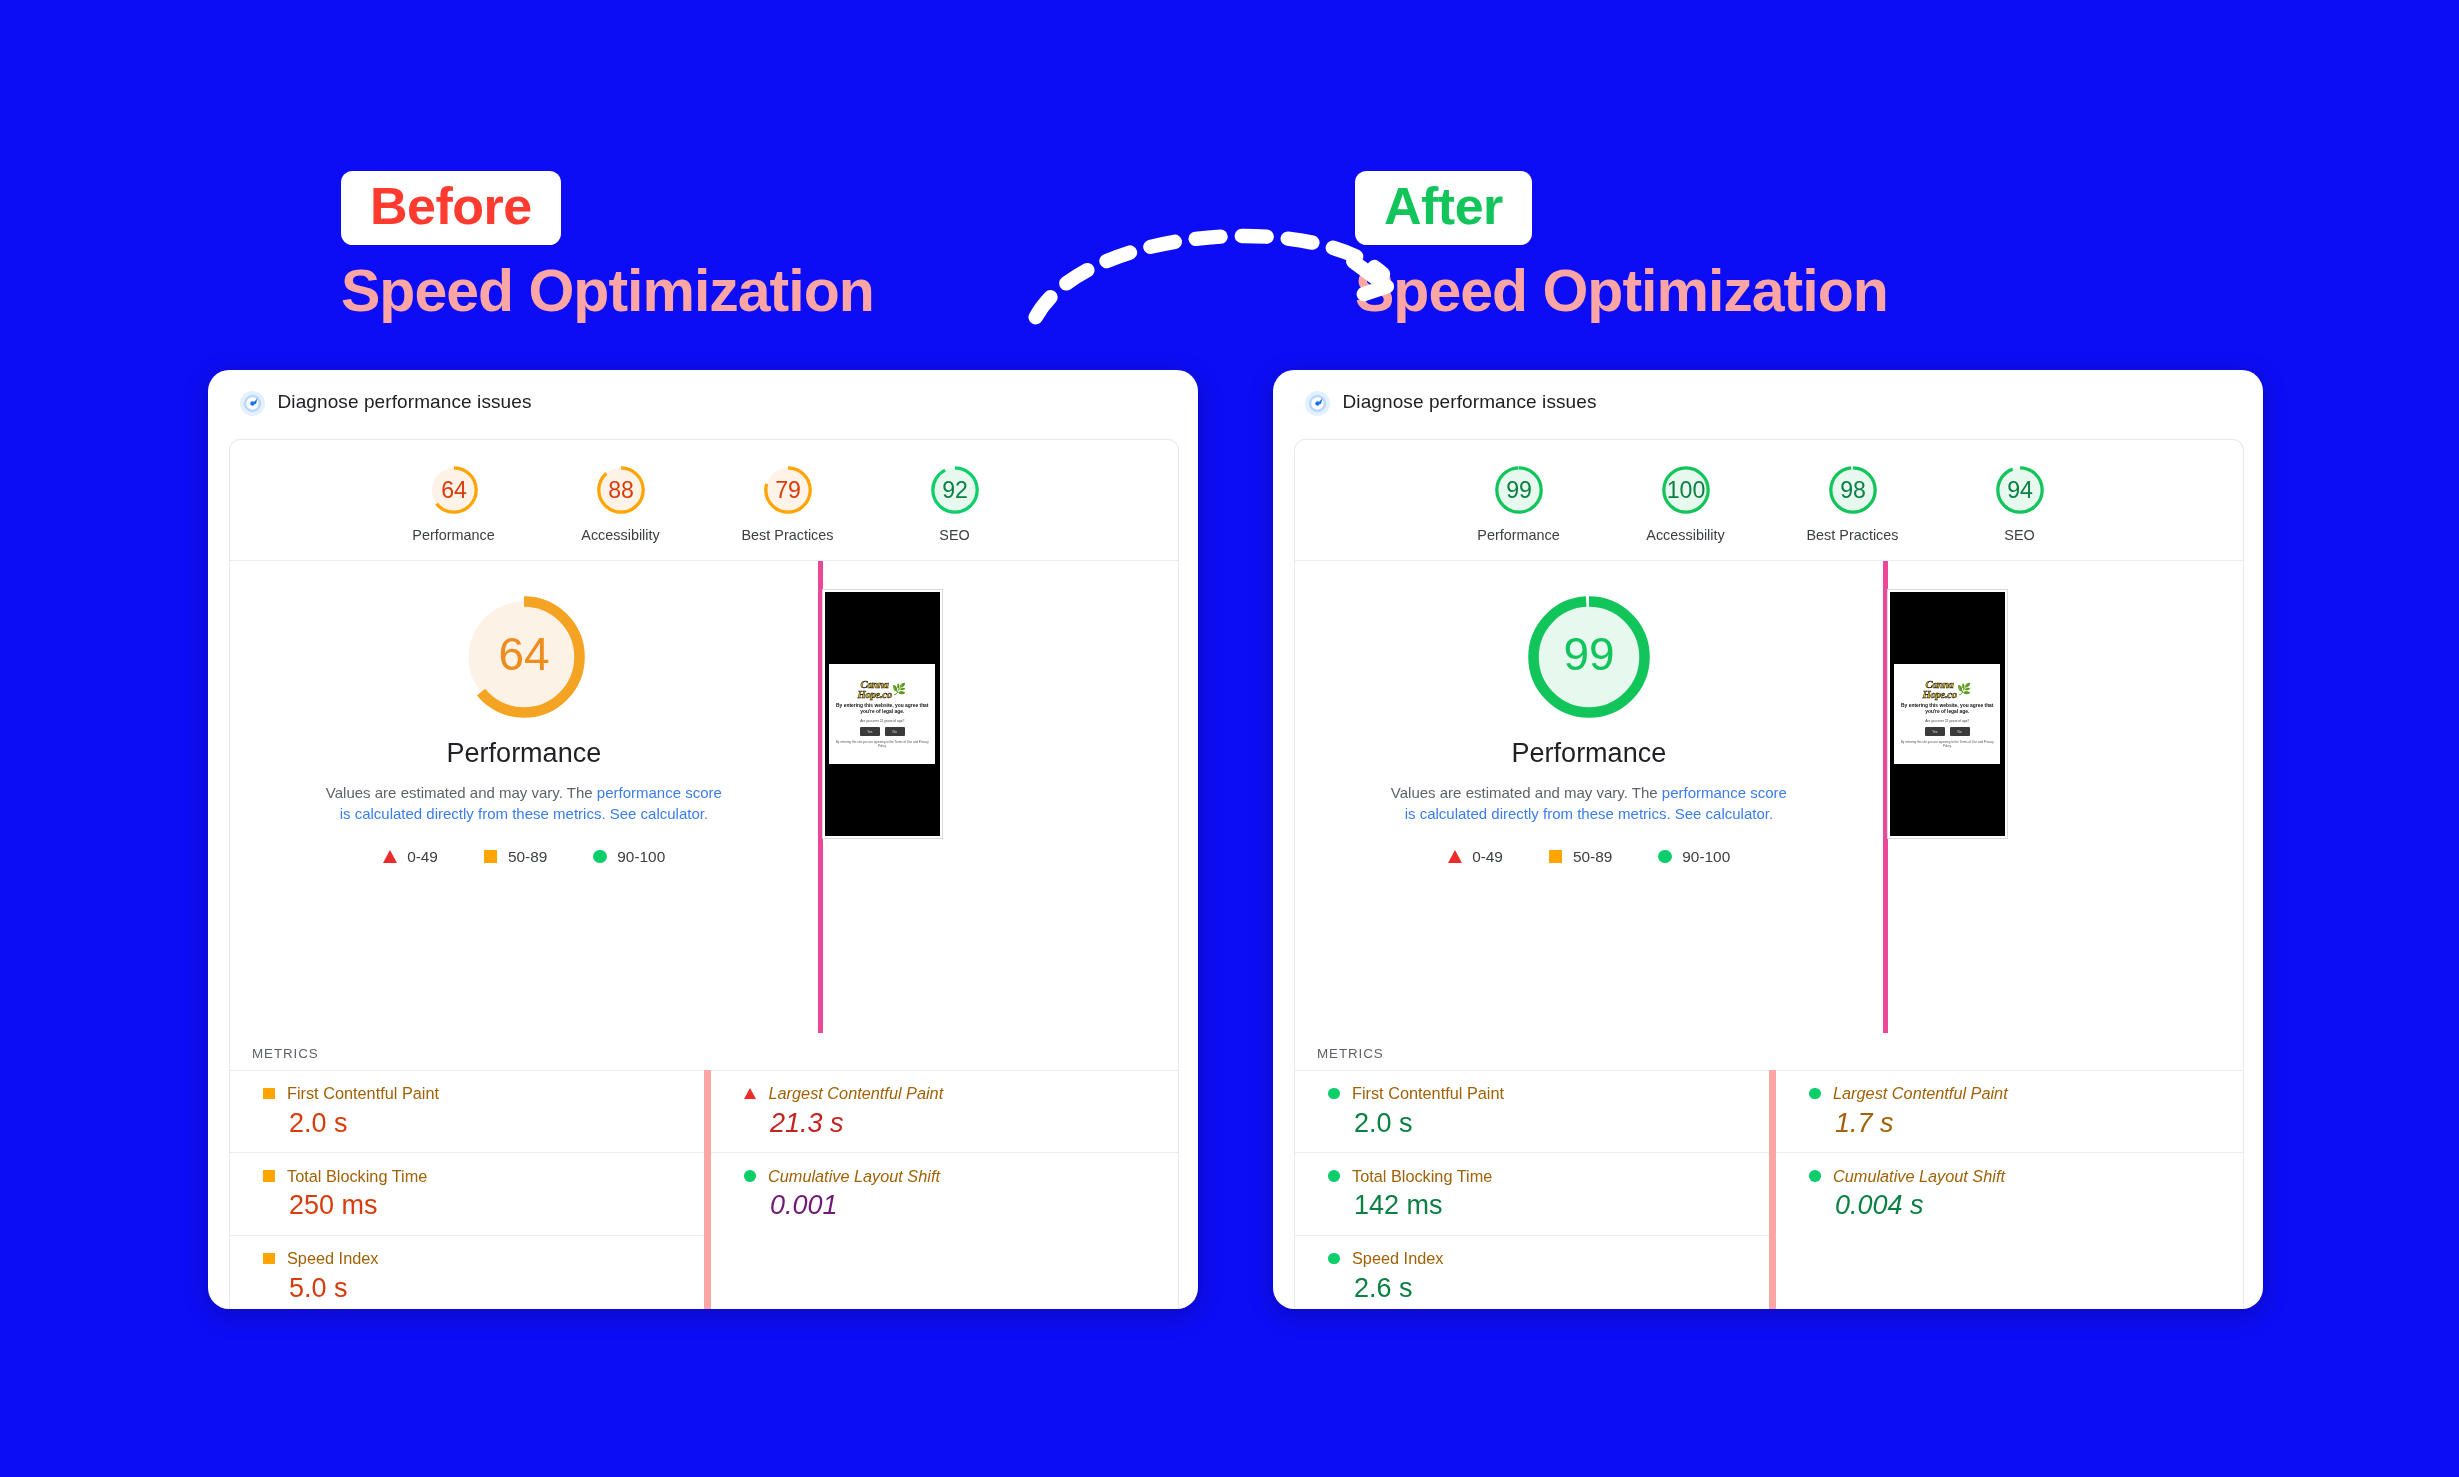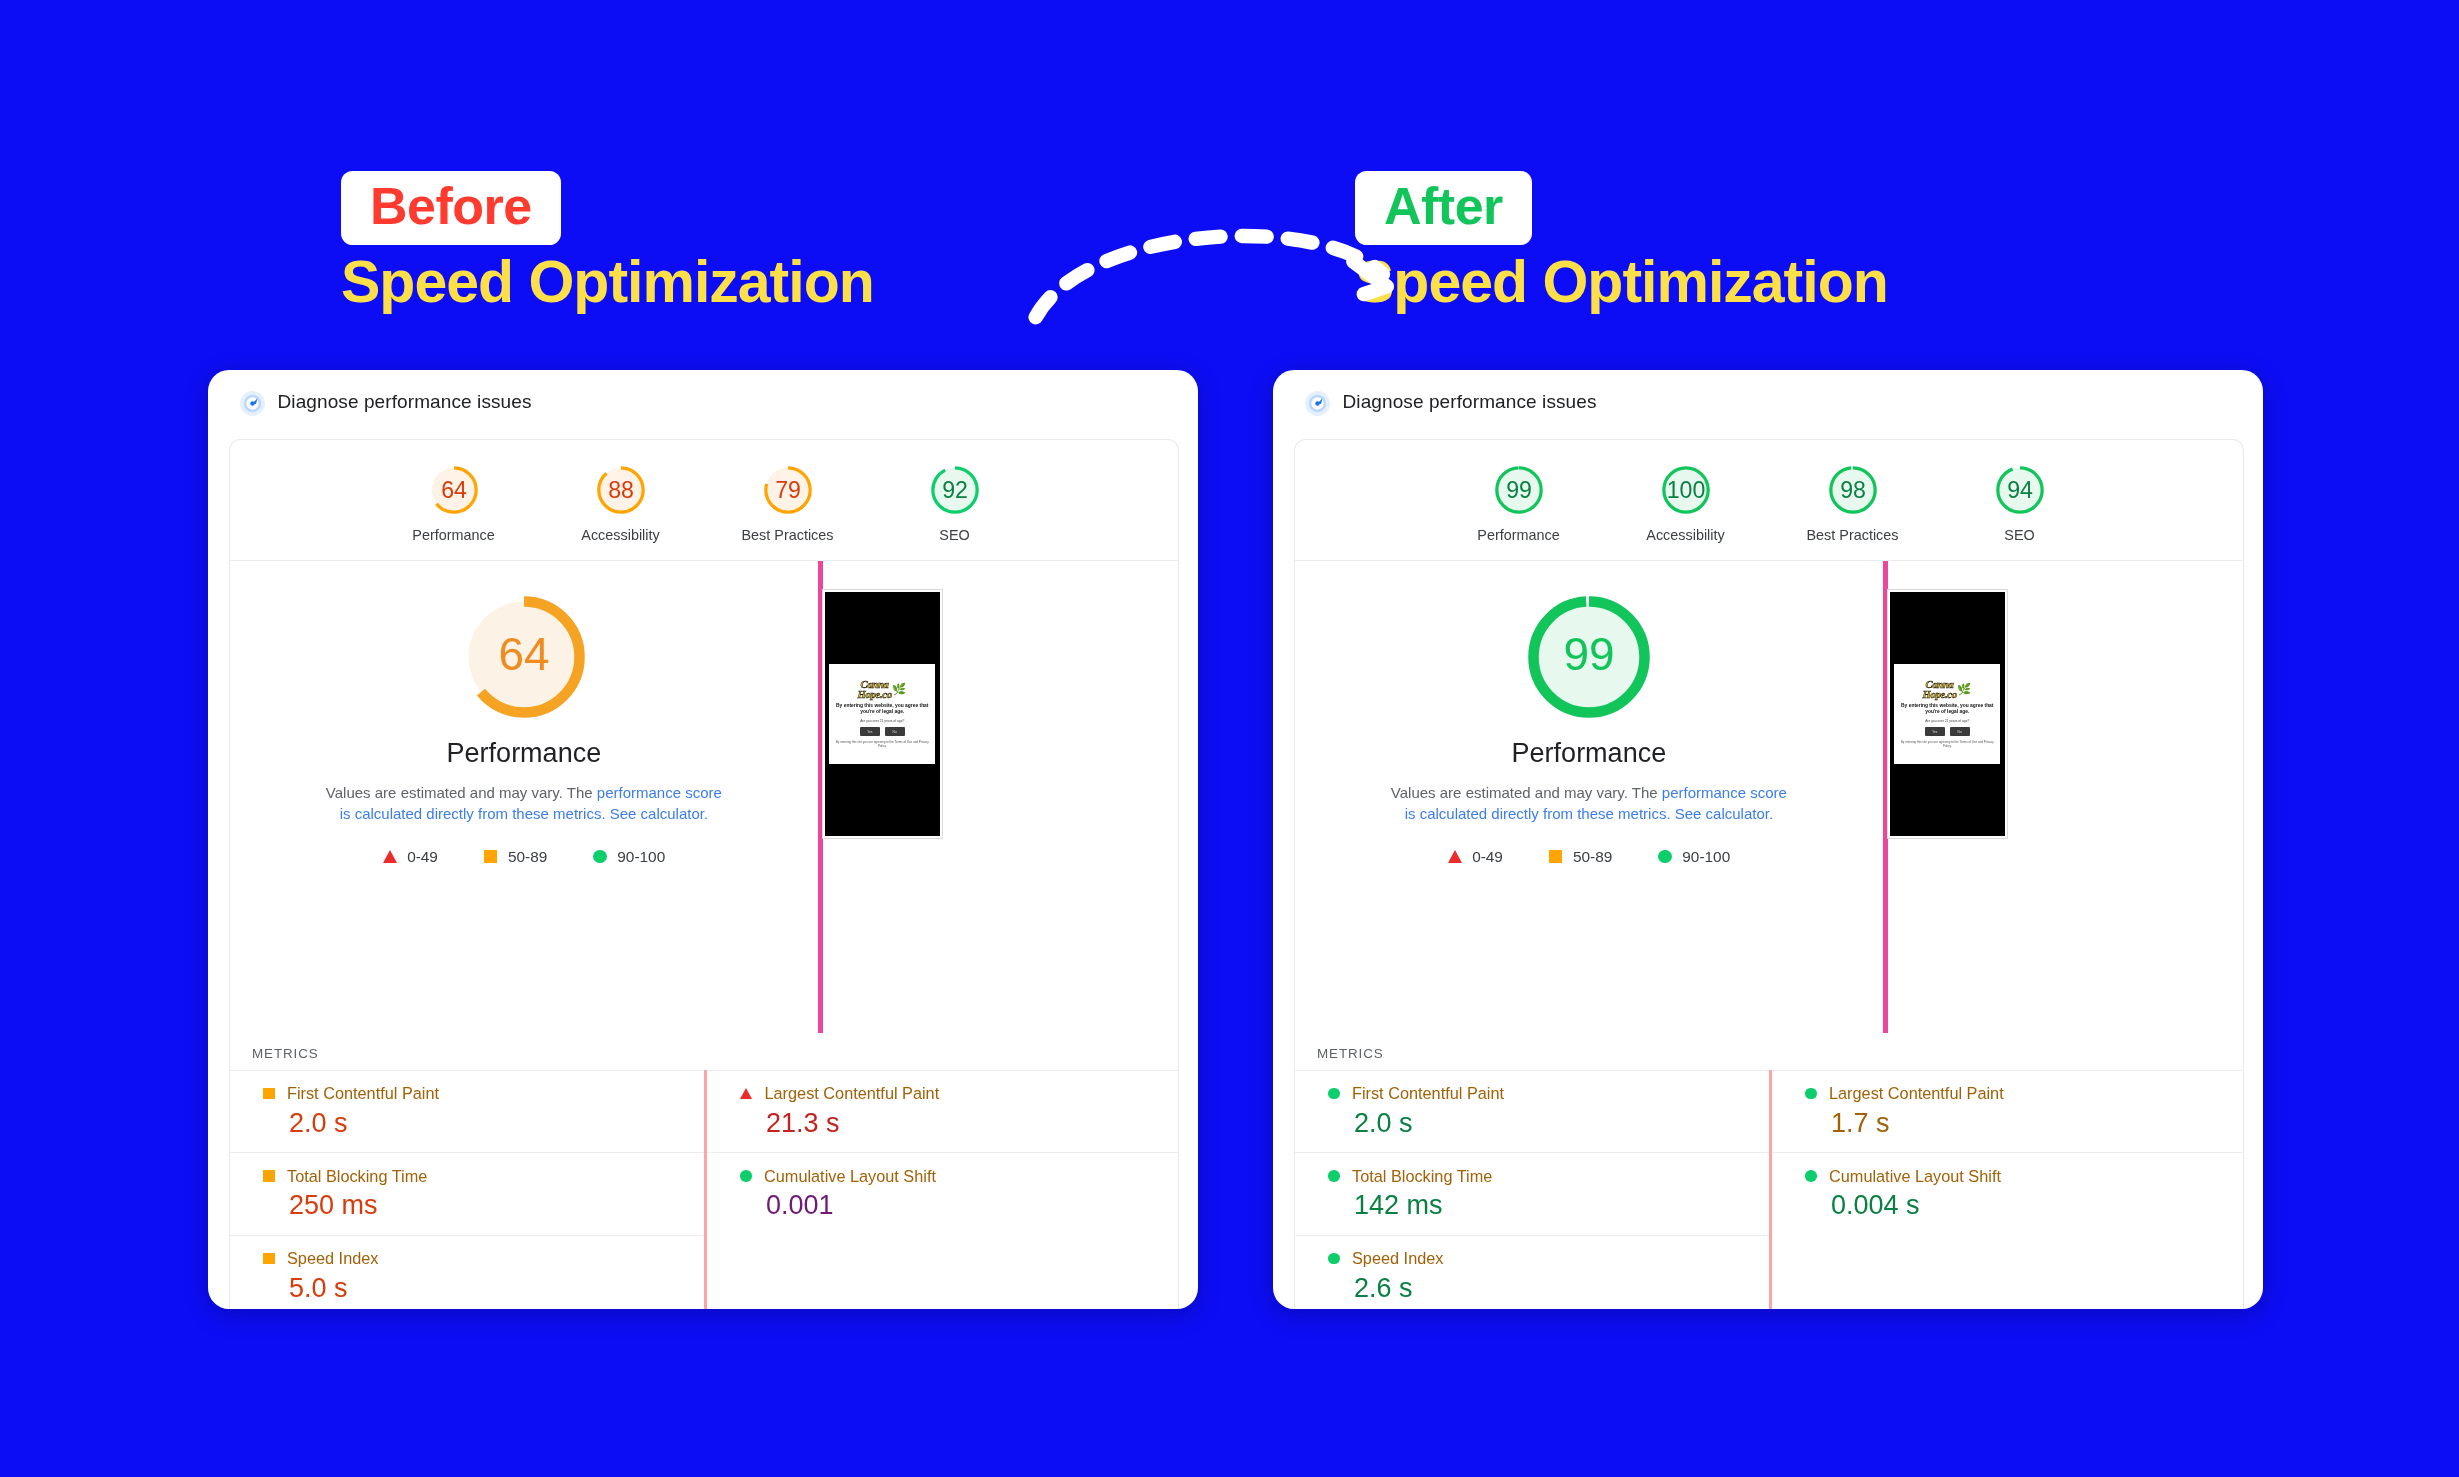--- a/index.html
+++ b/index.html
@@ -23,22 +23,22 @@
     padding: 7.7px 29px 11.5px;
     font-size: 52px;
     font-weight: bold;
     line-height: 1.05;
     letter-spacing: -0.5px;
   }
   .badge.before { color: #FF3B30; }
   .badge.after  { color: #12C55B; }
 
   .head-title {
-    margin-top: 3px;
-    color: #fde047;
+    margin-top: 12px;
+    color: #fca5a5;
     font-size: 59px;
     font-weight: bold;
     letter-spacing: -1px;
     white-space: nowrap;
   }
 
   
   .arrow-svg { position: absolute; left: 1028px; top: 202px; }
 
   
@@ -164,21 +164,21 @@
   }
   .tiny-foot { font-size: 3px; color: #555; text-align: center; margin-top: 2.9px; line-height: 1.3; }
 
   
   .metrics-title {
     font-size: 13.4px; color: #5F6368; letter-spacing: 0.9px;
     padding: 13.4px 0 8.6px 22px;
   }
   .metrics-split { display: flex; }
   .mcol { flex: 1 1 50%; }
-  .mcol.second { border-left: 3px solid #fca5a5; }
+  .mcol.second { border-left: 7px solid #fca5a5; font-style: italic; }
   .mrow {
     border-top: 1px solid #ECEDEF;
     padding: 13.4px 0 13.4px 33px;
   }
   .mrow.first { border-top: 1px solid #ECEDEF; }
   .mrow-head { display: flex; align-items: center; gap: 12.5px; }
   .mrow-head .mname { font-size: 16.3px; color: #a16207; }
   .mval { font-size: 27px; margin-top: 4.8px; margin-left: 26px; font-weight: 400; }
   .mini-sq { width: 11.5px; height: 11.5px; background: #FFA400; flex: none; }
   .mini-ci { width: 11.5px; height: 11.5px; border-radius: 50%; background: #0CCE6B; flex: none; }

